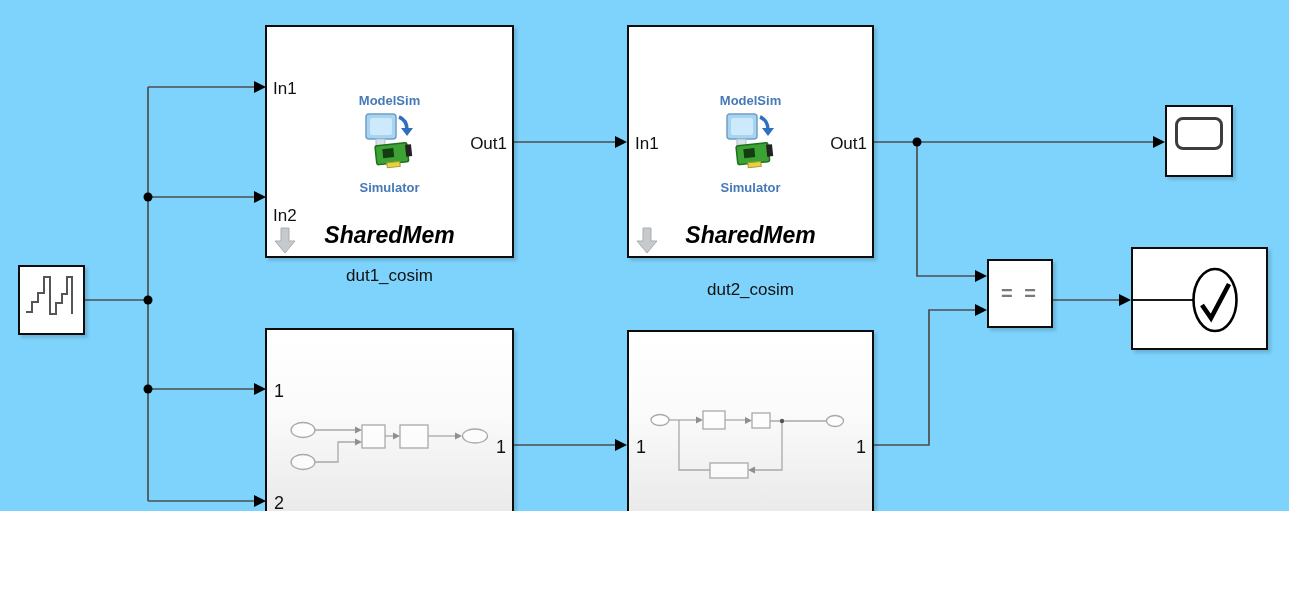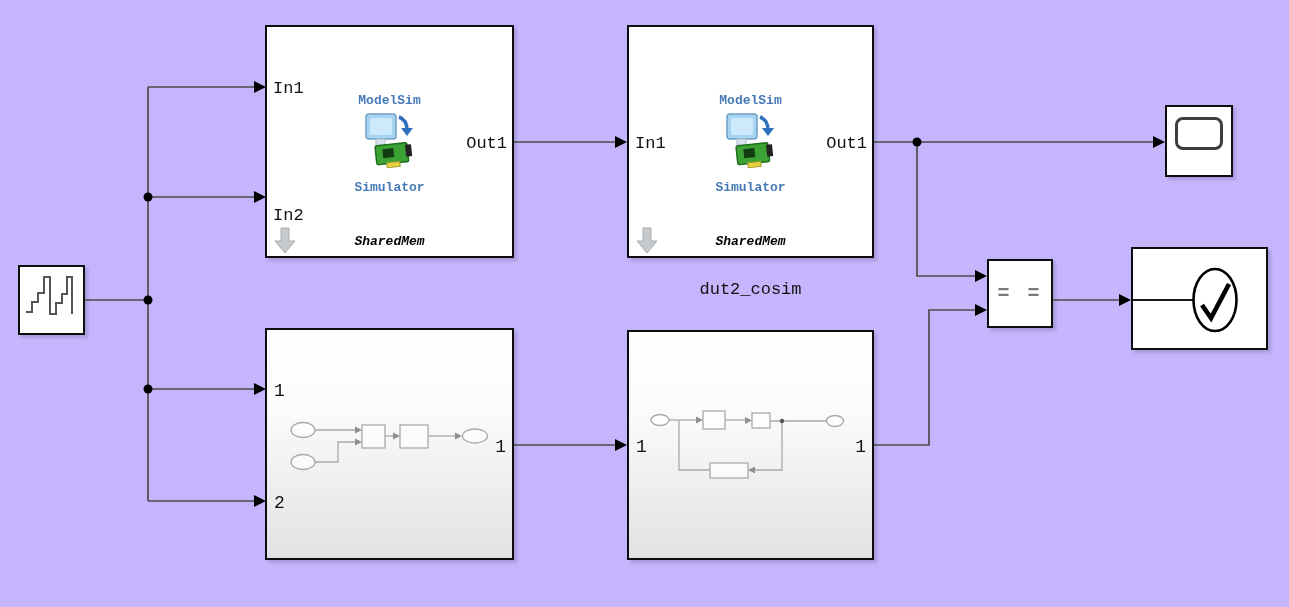--- a/index.html
+++ b/index.html
@@ -1,37 +1,37 @@
 <!DOCTYPE html>
 <html><head>
 <meta charset="utf-8">
 <style>
   html,body{margin:0;padding:0;background:#fff;}
   .canvas{
-    position:relative;width:1289px;height:607px;background:#c4b5fd;overflow:hidden;
-    font-family:Liberation Mono, monospace;color:#111;
+    position:relative;width:1289px;height:511px;background:#7dd3fc;overflow:hidden;
+    font-family:Liberation Sans, sans-serif;color:#111;
   }
   .wires{position:absolute;left:0;top:0;width:1289px;height:607px;}
   .block{
     position:absolute;background:#ffffff;border:2px solid #0d0d0d;box-sizing:border-box;
     box-shadow:3px 3px 3px rgba(0,0,0,0.14);
   }
   .behavior{background:linear-gradient(to bottom,#ffffff 0%,#fbfbfb 35%,#e2e2e2 100%);}
   .plabel{position:absolute;font-size:17px;line-height:22px;color:#111;white-space:nowrap;}
   .plabel.right{}
   .num{font-size:18px;}
   .ms-title,.ms-sub{
     position:absolute;left:0;width:100%;text-align:center;
     font-weight:bold;color:#4679b8;line-height:22px;
   }
   .ms-title{font-size:13px;}
   .ms-sub{font-size:13px;}
   .sharedmem{
     position:absolute;left:0;bottom:7px;width:100%;text-align:center;
-    font-weight:bold;font-style:italic;font-size:13px;color:#000;
+    font-weight:bold;font-style:italic;font-size:23px;color:#000;
   }
   .block-label{
     position:absolute;text-align:center;font-size:17px;line-height:20px;color:#111;white-space:nowrap;
   }
   .eq-block{display:flex;align-items:center;justify-content:center;}
   .eq-text{font-size:20px;font-weight:bold;color:#7a7a7a;letter-spacing:3px;}
   .scope-screen{
     position:absolute;left:8px;top:10px;width:48px;height:33px;box-sizing:border-box;
     border:3px solid #3d3d3d;border-radius:8px;background:#fff;
   }
@@ -99,20 +99,21 @@
         <rect x="42" y="33" width="6" height="12" fill="#222222"></rect>
         <rect x="22" y="49" width="13" height="5" fill="#e6d243" stroke="#a89a26" stroke-width="1"></rect>
       </g>
     </svg>
     <div class="ms-sub" style="top:150px;">Simulator</div>
     <svg class="abs" style="left:7px;top:200px;" width="22" height="27" viewBox="0 0 22 27">
       <path d="M7,1 h8 v13 h6 l-10,12 -10,-12 h6 z" fill="#c6cacd" stroke="#a9adb1" stroke-width="1"></path>
     </svg>
     <div class="sharedmem">SharedMem</div>
   </div>
+  <div class="block-label" style="left:265px;top:266px;width:249px;">dut1_cosim</div>
 
   <div class="block" style="left:627px;top:25px;width:247px;height:233px;">
     <span class="plabel" style="left:6px;top:106px;">In1</span>
     <span class="plabel right" style="right:5px;top:106px;">Out1</span>
     <div class="ms-title" style="top:63px;">ModelSim</div>
     <svg class="abs" style="left:96px;top:86px;" width="54" height="58" viewBox="0 0 54 58">
       <rect x="2" y="1" width="30" height="25" rx="3" fill="#a8d4f2" stroke="#6f9fc6" stroke-width="1.5"></rect>
       <rect x="6" y="5" width="22" height="17" rx="2" fill="#cdeafc"></rect>
       <rect x="12" y="26" width="9" height="7" fill="#d8e2ea" stroke="#aebecb" stroke-width="1"></rect>
       <path d="M35,4 q8,3 8,13" fill="none" stroke="#2e6fbe" stroke-width="3.5"></path>

